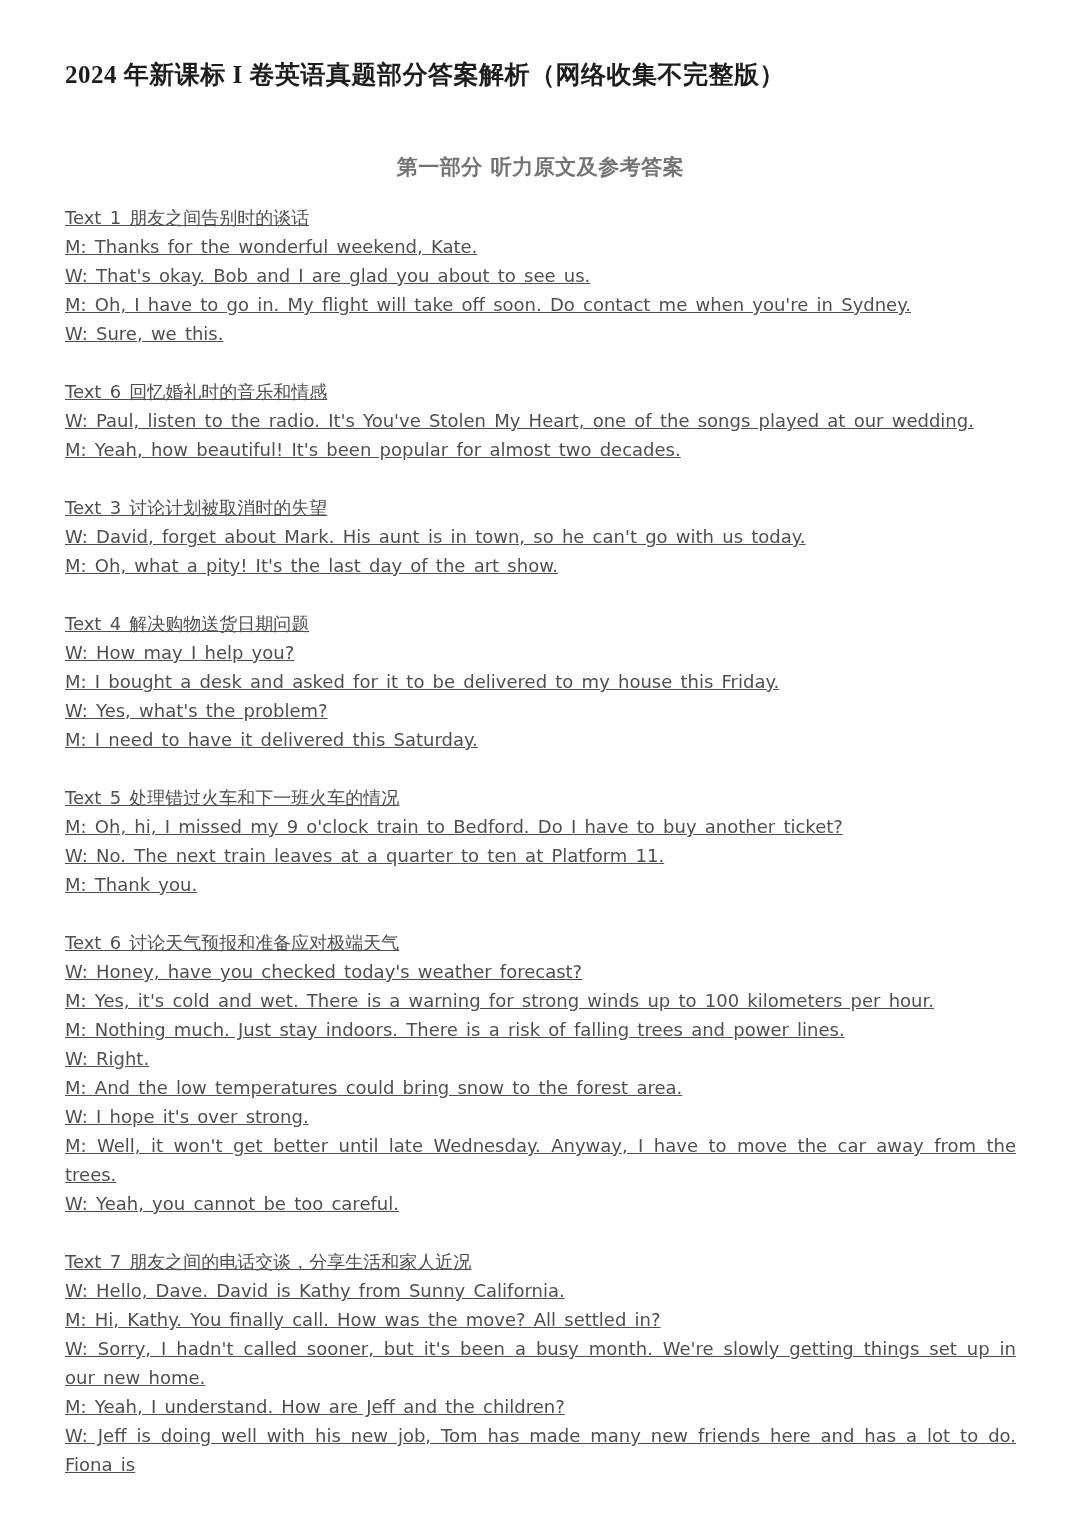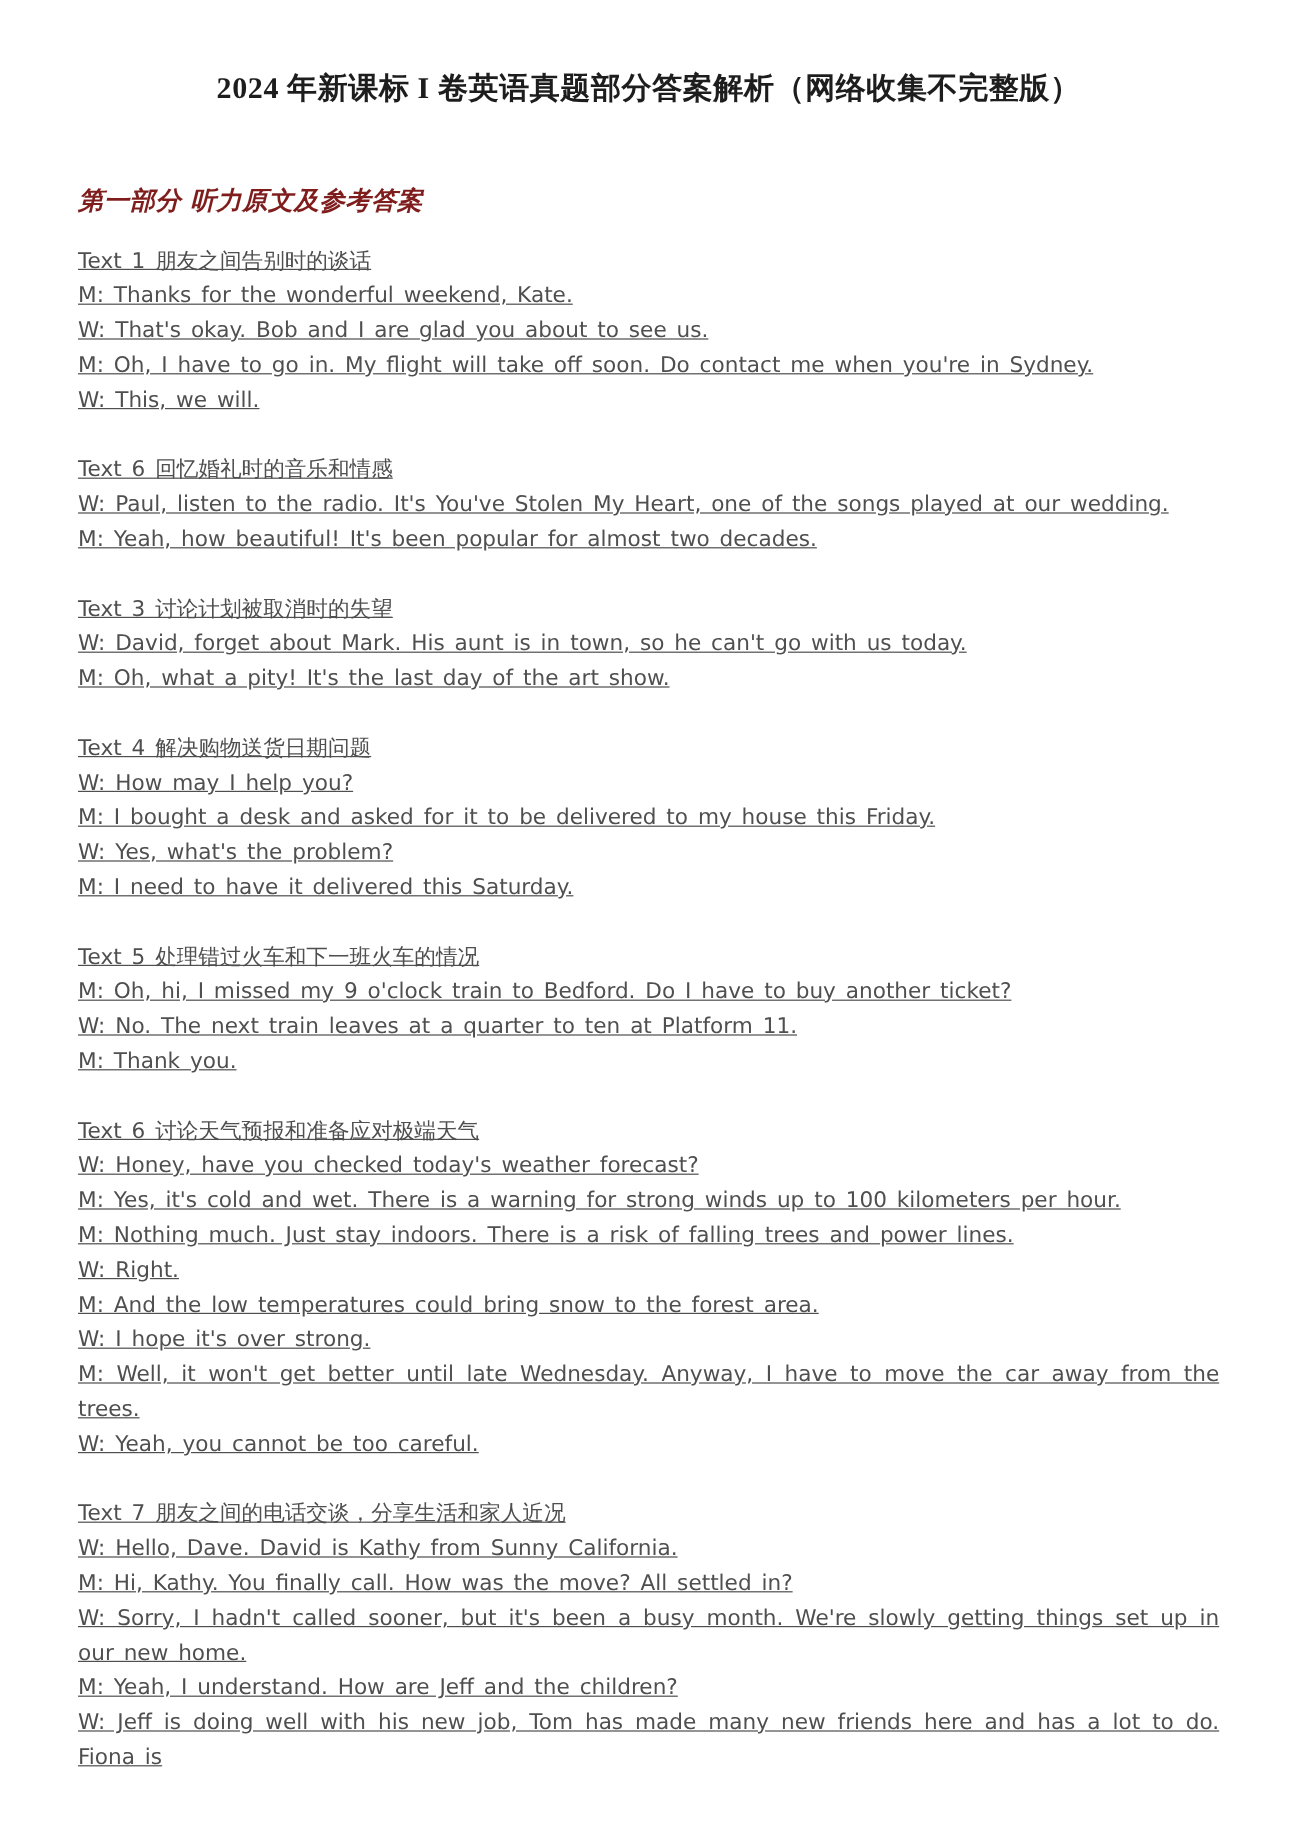--- a/index.html
+++ b/index.html
@@ -19,31 +19,30 @@
     color: #4f4f4f;
     overflow: hidden;
   }
   .doc-title {
     font-family: "Liberation Serif", "DejaVu Serif", serif;
     font-weight: 700;
     font-size: 25px;
     line-height: 34px;
     letter-spacing: 0.5px;
     color: #1d1d1d;
-    text-align: center;
     margin: 0;
   }
   .section-heading {
     font-weight: 700;
     font-size: 21px;
     line-height: 30px;
     letter-spacing: 0.5px;
-    color: #7f1d1d;
+    color: #737373;
+    text-align: center;
     margin: 60px 0 21px 0;
-    font-style: italic;
   }
   .texts-container {
     width: 100%;
   }
   .text-block {
     margin: 0 0 29px 0;
     text-decoration: underline;
   }
   .text-block p {
     margin: 0;
@@ -62,21 +61,21 @@
 
 <div class="page">
   <h1 class="doc-title">2024 年新课标 I 卷英语真题部分答案解析（网络收集不完整版）</h1>
   <h2 class="section-heading">第一部分 听力原文及参考答案</h2>
   <div class="texts-container" id="texts-container">
   <section class="text-block">
     <p class="text-label">Text 1 朋友之间告别时的谈话</p>
   <p class="dialogue-line">M: Thanks for the wonderful weekend, Kate.</p>
         <p class="dialogue-line">W: That's okay. Bob and I are glad you about to see us.</p>
         <p class="dialogue-line">M: Oh, I have to go in. My flight will take off soon. Do contact me when you're in Sydney.</p>
-        <p class="dialogue-line">W: This, we will.</p>
+        <p class="dialogue-line">W: Sure, we this.</p>
       </section>
 
   <section class="text-block">
     <p class="text-label">Text 6 回忆婚礼时的音乐和情感</p>
   <p class="dialogue-line">W: Paul, listen to the radio. It's You've Stolen My Heart, one of the songs played at our wedding.</p>
         <p class="dialogue-line">M: Yeah, how beautiful! It's been popular for almost two decades.</p>
       </section>
 
   <section class="text-block">
     <p class="text-label">Text 3 讨论计划被取消时的失望</p>

